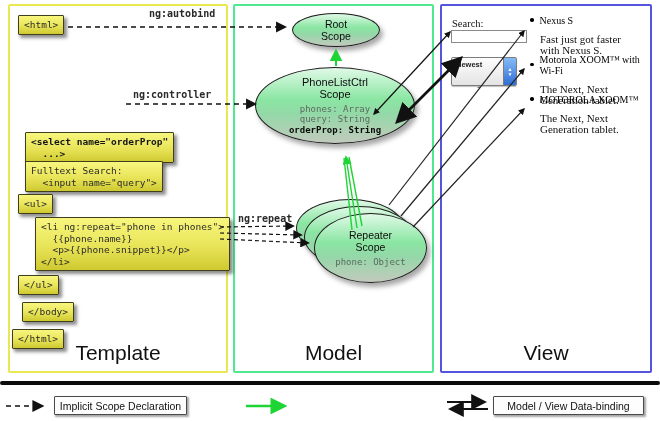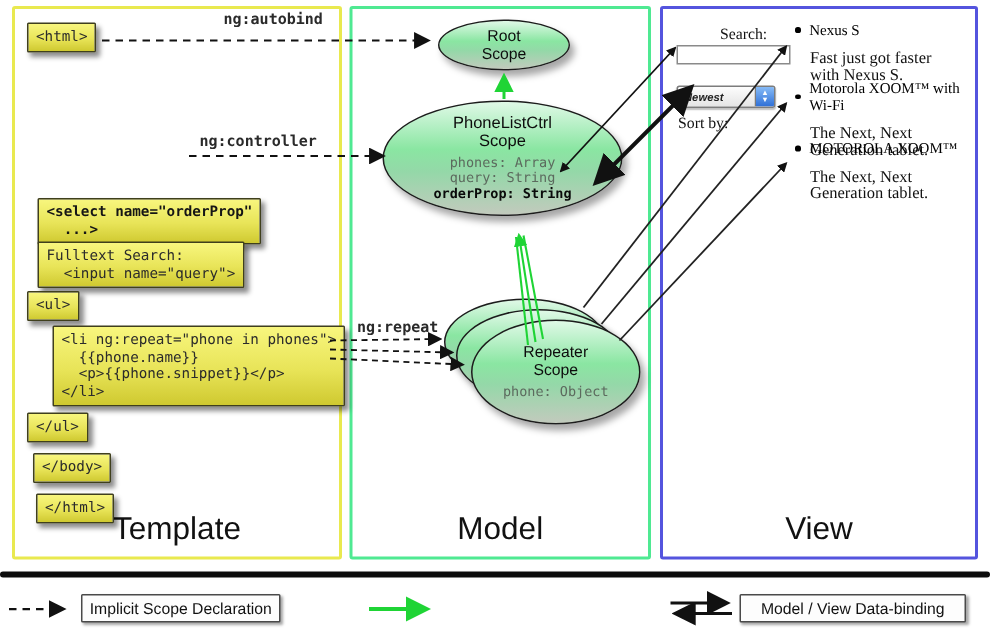--- a/index.html
+++ b/index.html
@@ -42,23 +42,23 @@
   .el-rep-front{left:314px;top:213px;width:113px;height:70px;}
 
   
   .nglabel{position:absolute;z-index:3;font-family:"DejaVu Sans Mono","Liberation Mono",monospace;
            font-size:10px;font-weight:bold;color:#2a2a2a;}
 
   
   .vlabel{position:absolute;font-family:"Liberation Serif",serif;font-size:10.5px;color:#111;}
   .vinput{position:absolute;left:451px;top:30px;width:76px;height:13px;border:1px solid #8a8a8a;
           background:#fff;box-sizing:border-box;z-index:2;}
-  .vselect{position:absolute;left:451px;top:57px;width:66px;height:15px;box-sizing:border-box;
+  .vselect{position:absolute;left:451px;top:57px;width:66px;height:29px;box-sizing:border-box;
            border:1px solid #7c7c7c;border-radius:2px;z-index:2;display:flex;align-items:stretch;
-           background:linear-gradient(180deg,#fdfdfd,#e4e4e4);box-shadow:0 1px 1px rgba(0,0,0,.25);font-style:italic;}
+           background:linear-gradient(180deg,#fdfdfd,#e4e4e4);box-shadow:0 1px 1px rgba(0,0,0,.25);}
   .vselect-text{flex:1;font-size:7.5px;font-weight:bold;color:#222;padding:2px 0 0 4px;
                 font-family:"Liberation Sans",sans-serif;}
   .vstepper{width:12px;border-left:1px solid #7c7c7c;border-radius:0 1px 1px 0;
             background:linear-gradient(180deg,#86bbf7 0%,#2f6fd6 100%);
             display:flex;flex-direction:column;align-items:center;justify-content:center;
             color:#fff;font-size:5px;line-height:5px;}
   .vitem{position:absolute;left:530px;width:118px;z-index:2;}
   .vtitle-row{display:flex;align-items:baseline;}
   .dot{width:3.5px;height:3.5px;border-radius:50%;background:#000;margin:0 6px 1px 0;flex:0 0 auto;
        align-self:center;}
@@ -100,21 +100,21 @@
   ...&gt;</div>
   <div class="codebox" style="left:25px;top:161px;">Fulltext Search:
   &lt;input name="query"&gt;</div>
   <div class="codebox" style="left:18px;top:194px;">&lt;ul&gt;</div>
   <div class="codebox" style="left:35px;top:217px;">&lt;li ng:repeat="phone in phones"&gt;
   {{phone.name}}
   &lt;p&gt;{{phone.snippet}}&lt;/p&gt;
 &lt;/li&gt;</div>
   <div class="codebox" style="left:18px;top:275px;">&lt;/ul&gt;</div>
   <div class="codebox" style="left:22px;top:302px;">&lt;/body&gt;</div>
-  <div class="codebox" style="left:24px;top:329px;">&lt;/html&gt;</div>
+  <div class="codebox" style="left:12px;top:329px;">&lt;/html&gt;</div>
 
   <div class="ellipse el-root">
     <div class="scope-title pre" style="font-size:10.5px;">Root
 Scope</div>
   </div>
 
   <div class="ellipse el-plc">
     <div class="scope-title pre">PhoneListCtrl
 Scope</div>
     <div class="scope-props pre">phones: Array
@@ -127,21 +127,21 @@
   <div class="ellipse el-rep-front">
     <div class="scope-title pre" style="font-size:10.5px;">Repeater
 Scope</div>
     <div class="scope-props pre">phone: Object</div>
   </div>
 
   <div class="nglabel" style="left:149px;top:8px;">ng:autobind</div>
   <div class="nglabel" style="left:133px;top:89px;">ng:controller</div>
   <div class="nglabel" style="left:238px;top:213px;">ng:repeat</div>
 
-  <div class="vlabel" style="left:452px;top:18px;margin-left:28px;">Search:</div>
+  <div class="vlabel" style="left:452px;top:18px;">Search:</div>
   <input class="vinput" type="text" value="" style="">
   <div class="vlabel" style="left:452px;top:45px;margin-top:32px;">Sort by:</div>
   <div class="vselect">
     <div class="vselect-text">Newest</div>
     <div class="vstepper">
         <span>▲</span>
         <span>▼</span>
       </div>
   </div>
 

